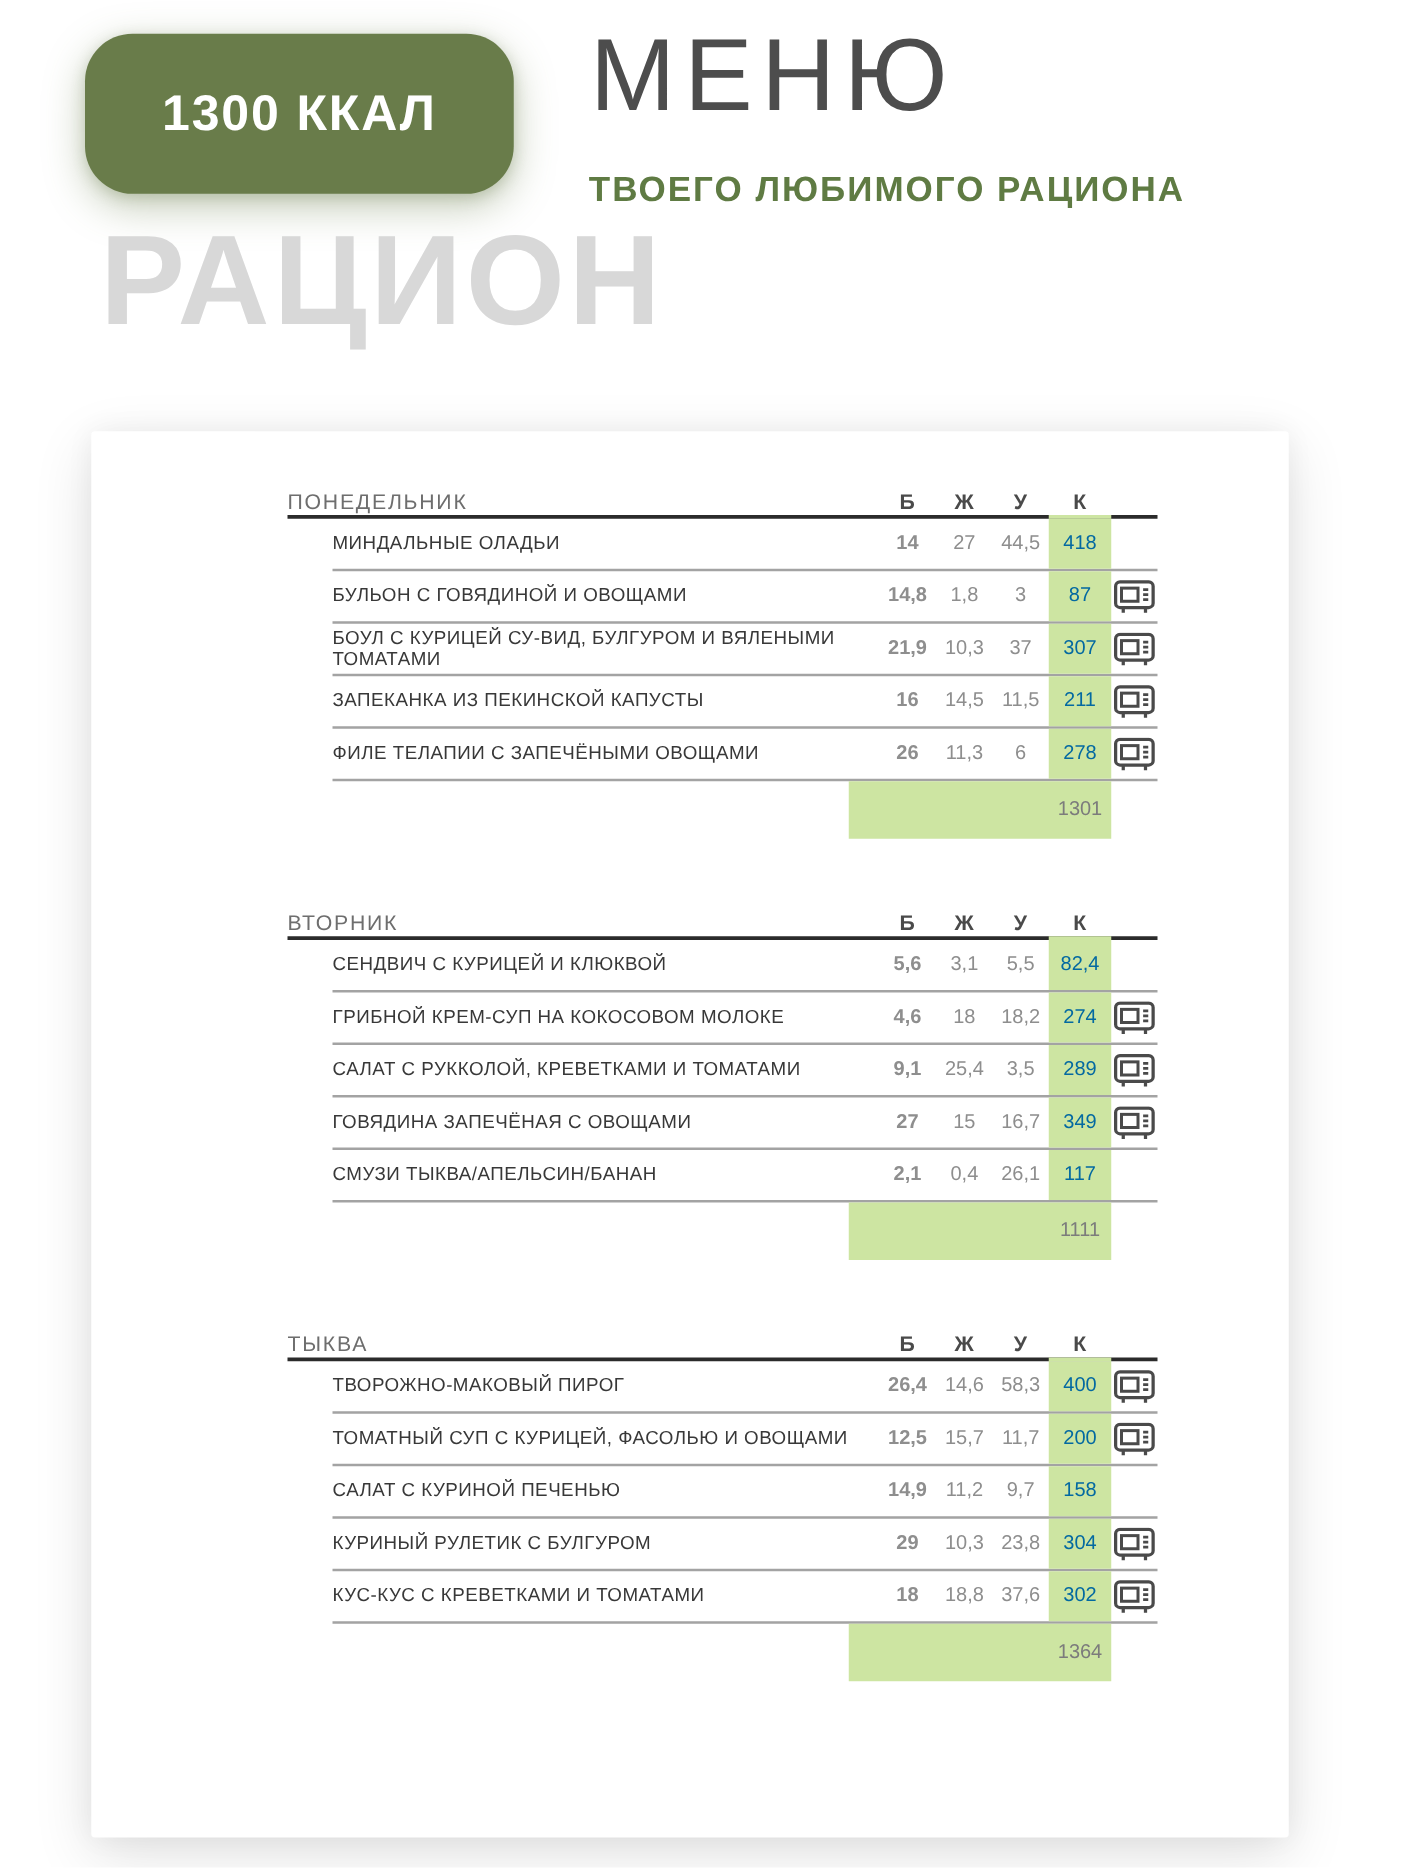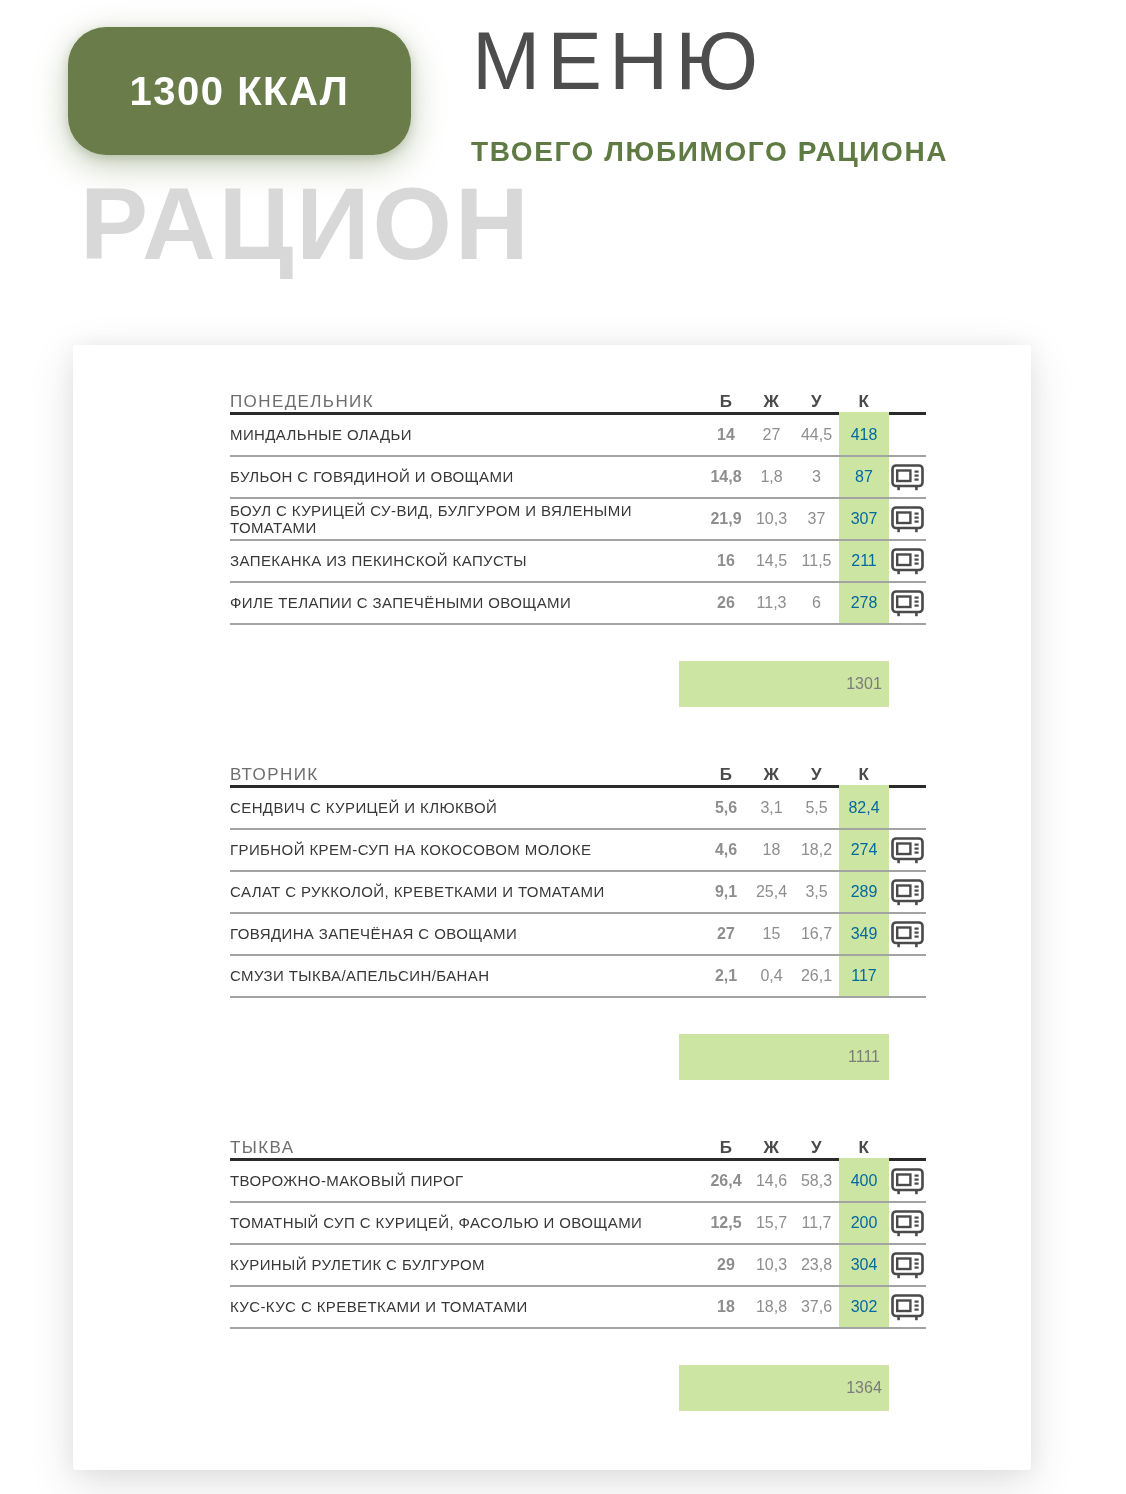--- a/index.html
+++ b/index.html
@@ -59,33 +59,34 @@
   .day-title{
     flex:1;font-size:17px;font-weight:500;letter-spacing:1.4px;color:#6e6e6e;
   }
   .cell{flex:0 0 auto;display:flex;align-items:center;justify-content:center;}
   .c-b{width:46px;font-weight:bold;} .c-zh{width:45px;} .c-u{width:45px;} .c-k{width:50px;} .c-ic{width:37px;}
   .col-label{font-size:17px;font-weight:600;color:#4a4a4a;letter-spacing:.5px;}
 
   .menu-row{
     display:flex;align-items:stretch;min-height:42px;
     border-bottom:2px solid var(--line);
+    margin-left:36px;
   }
   .dish{
     flex:1;display:flex;align-items:center;
     font-size:15px;font-weight:500;letter-spacing:.4px;line-height:1.15;
     color:var(--dish);text-transform:uppercase;
   }
   .dish span{max-width:432px;}
   .num{font-size:16px;color:var(--num);}
   .kcal{background:var(--hl);font-size:16px;color:#0369a1;position:relative;}
   .menu-row:first-child .kcal::before{
     content:'';position:absolute;left:0;right:0;top:-3px;height:3px;background:var(--hl);
   }
-  .total-row{display:flex;justify-content:flex-end;height:46px;margin-top:36px;}
+  .total-row{display:flex;justify-content:flex-end;height:46px;}
   .total-block{
     width:210px;background:var(--hl);
     display:flex;align-items:center;justify-content:flex-end;
   }
   .total-value{
     width:50px;text-align:center;font-size:16px;color:#7c7c7c;
   }
   .icon-cell svg{display:block;}
 </style>
 </head>
@@ -394,20 +395,40 @@
         <rect x="6.2" y="6.5" width="13.2" height="10.5" fill="none" stroke="#4a4a4a" stroke-width="2.4"></rect>
         <line x1="23.5" y1="7.6" x2="27.6" y2="7.6" stroke="#4a4a4a" stroke-width="2.2"></line>
         <line x1="23.5" y1="11.6" x2="27.6" y2="11.6" stroke="#4a4a4a" stroke-width="2.2"></line>
         <line x1="23.5" y1="15.6" x2="27.6" y2="15.6" stroke="#4a4a4a" stroke-width="2.2"></line>
         <line x1="7.6" y1="22" x2="7.6" y2="26.2" stroke="#4a4a4a" stroke-width="2.6"></line>
         <line x1="25.4" y1="22" x2="25.4" y2="26.2" stroke="#4a4a4a" stroke-width="2.6"></line>
       </svg>
     </div>
   </div>
 
+  <div class="menu-row">
+    <div class="dish">
+                <span>САЛАТ С КУРИНОЙ ПЕЧЕНЬЮ</span>
+              </div>
+    <div class="cell c-b num">14,9</div>
+    <div class="cell c-zh num">11,2</div>
+    <div class="cell c-u num">9,7</div>
+    <div class="cell c-k kcal">158</div>
+    <div class="cell c-ic icon-cell">
+      <svg width="33" height="27" viewBox="0 0 33 27" style="visibility: hidden;">
+        <rect x="1.5" y="1.5" width="30" height="20.5" rx="3.5" fill="none" stroke="#4a4a4a" stroke-width="2.6"></rect>
+        <rect x="6.2" y="6.5" width="13.2" height="10.5" fill="none" stroke="#4a4a4a" stroke-width="2.4"></rect>
+        <line x1="23.5" y1="7.6" x2="27.6" y2="7.6" stroke="#4a4a4a" stroke-width="2.2"></line>
+        <line x1="23.5" y1="11.6" x2="27.6" y2="11.6" stroke="#4a4a4a" stroke-width="2.2"></line>
+        <line x1="23.5" y1="15.6" x2="27.6" y2="15.6" stroke="#4a4a4a" stroke-width="2.2"></line>
+        <line x1="7.6" y1="22" x2="7.6" y2="26.2" stroke="#4a4a4a" stroke-width="2.6"></line>
+        <line x1="25.4" y1="22" x2="25.4" y2="26.2" stroke="#4a4a4a" stroke-width="2.6"></line>
+      </svg>
+    </div>
+  </div>
 
   <div class="menu-row">
     <div class="dish">
                 <span>КУРИНЫЙ РУЛЕТИК С БУЛГУРОМ</span>
               </div>
     <div class="cell c-b num">29</div>
     <div class="cell c-zh num">10,3</div>
     <div class="cell c-u num">23,8</div>
     <div class="cell c-k kcal">304</div>
     <div class="cell c-ic icon-cell">

